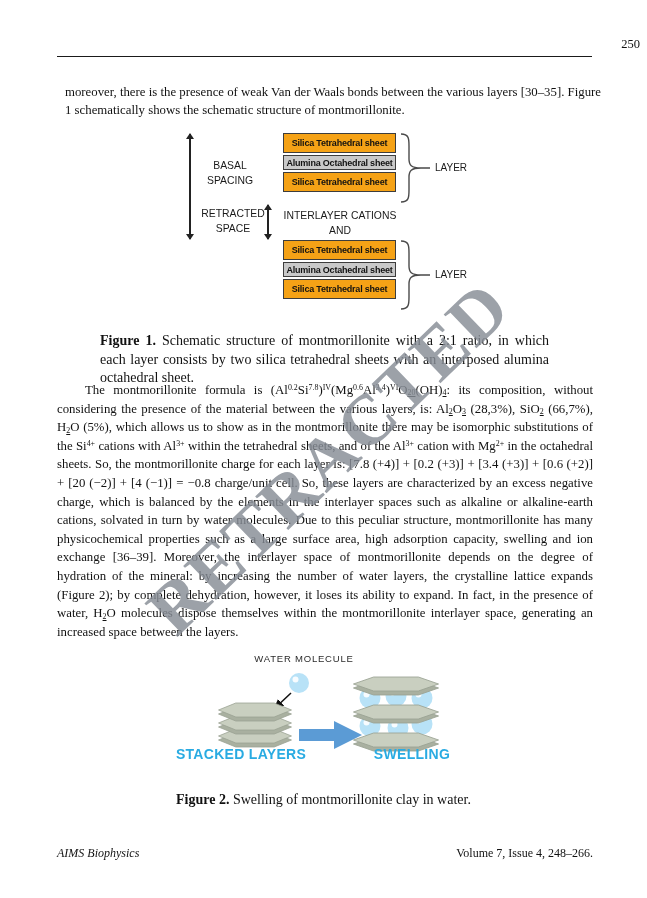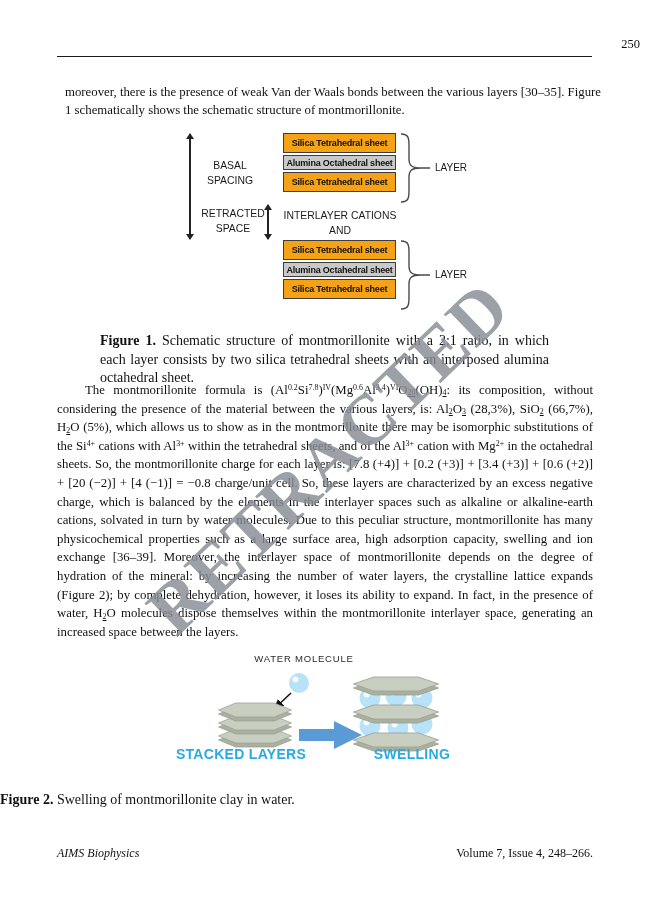--- a/index.html
+++ b/index.html
@@ -11,21 +11,21 @@
   }
   
   .page-number { position:absolute; top:37px; right:55px; font-size:12.5px; }
   .header-rule { position:absolute; top:56px; left:57px; width:535px; height:1px; background:#1a1a1a; }
 
   
   .intro { position:absolute; top:75px; left:57px; width:536px; margin:8px;
            font-size:12.8px; line-height:18.4px; text-align:justify; }
   .caption { margin:0; font-size:14px; line-height:18.6px; }
   .c1 { position:absolute; top:332px; left:100px; width:449px; text-align:justify; }
-  .c2 { position:absolute; top:791px; left:0; width:647px; text-align:left; }
+  .c2 { position:absolute; top:791px; left:0; width:647px; text-align:center; }
   .body-par { position:absolute; top:381px; left:57px; width:536px; margin:0;
               font-size:12.8px; line-height:18.6px; text-align:justify; text-indent:28px; }
   sup, sub { font-size:.62em; line-height:0; position:relative; vertical-align:baseline; }
   sup { top:-.45em; } sub { top:.18em;text-decoration:underline; }
 
   
   .fig1 { position:absolute; top:133px; left:57px; width:535px; height:180px;
           font-family:"Liberation Sans","DejaVu Sans",sans-serif; color:#1a1a1a; }
   .v-arrow { position:absolute; width:2px; background:#222; }
   .v-arrow::before { content:""; position:absolute; top:-1px; left:-3px;

